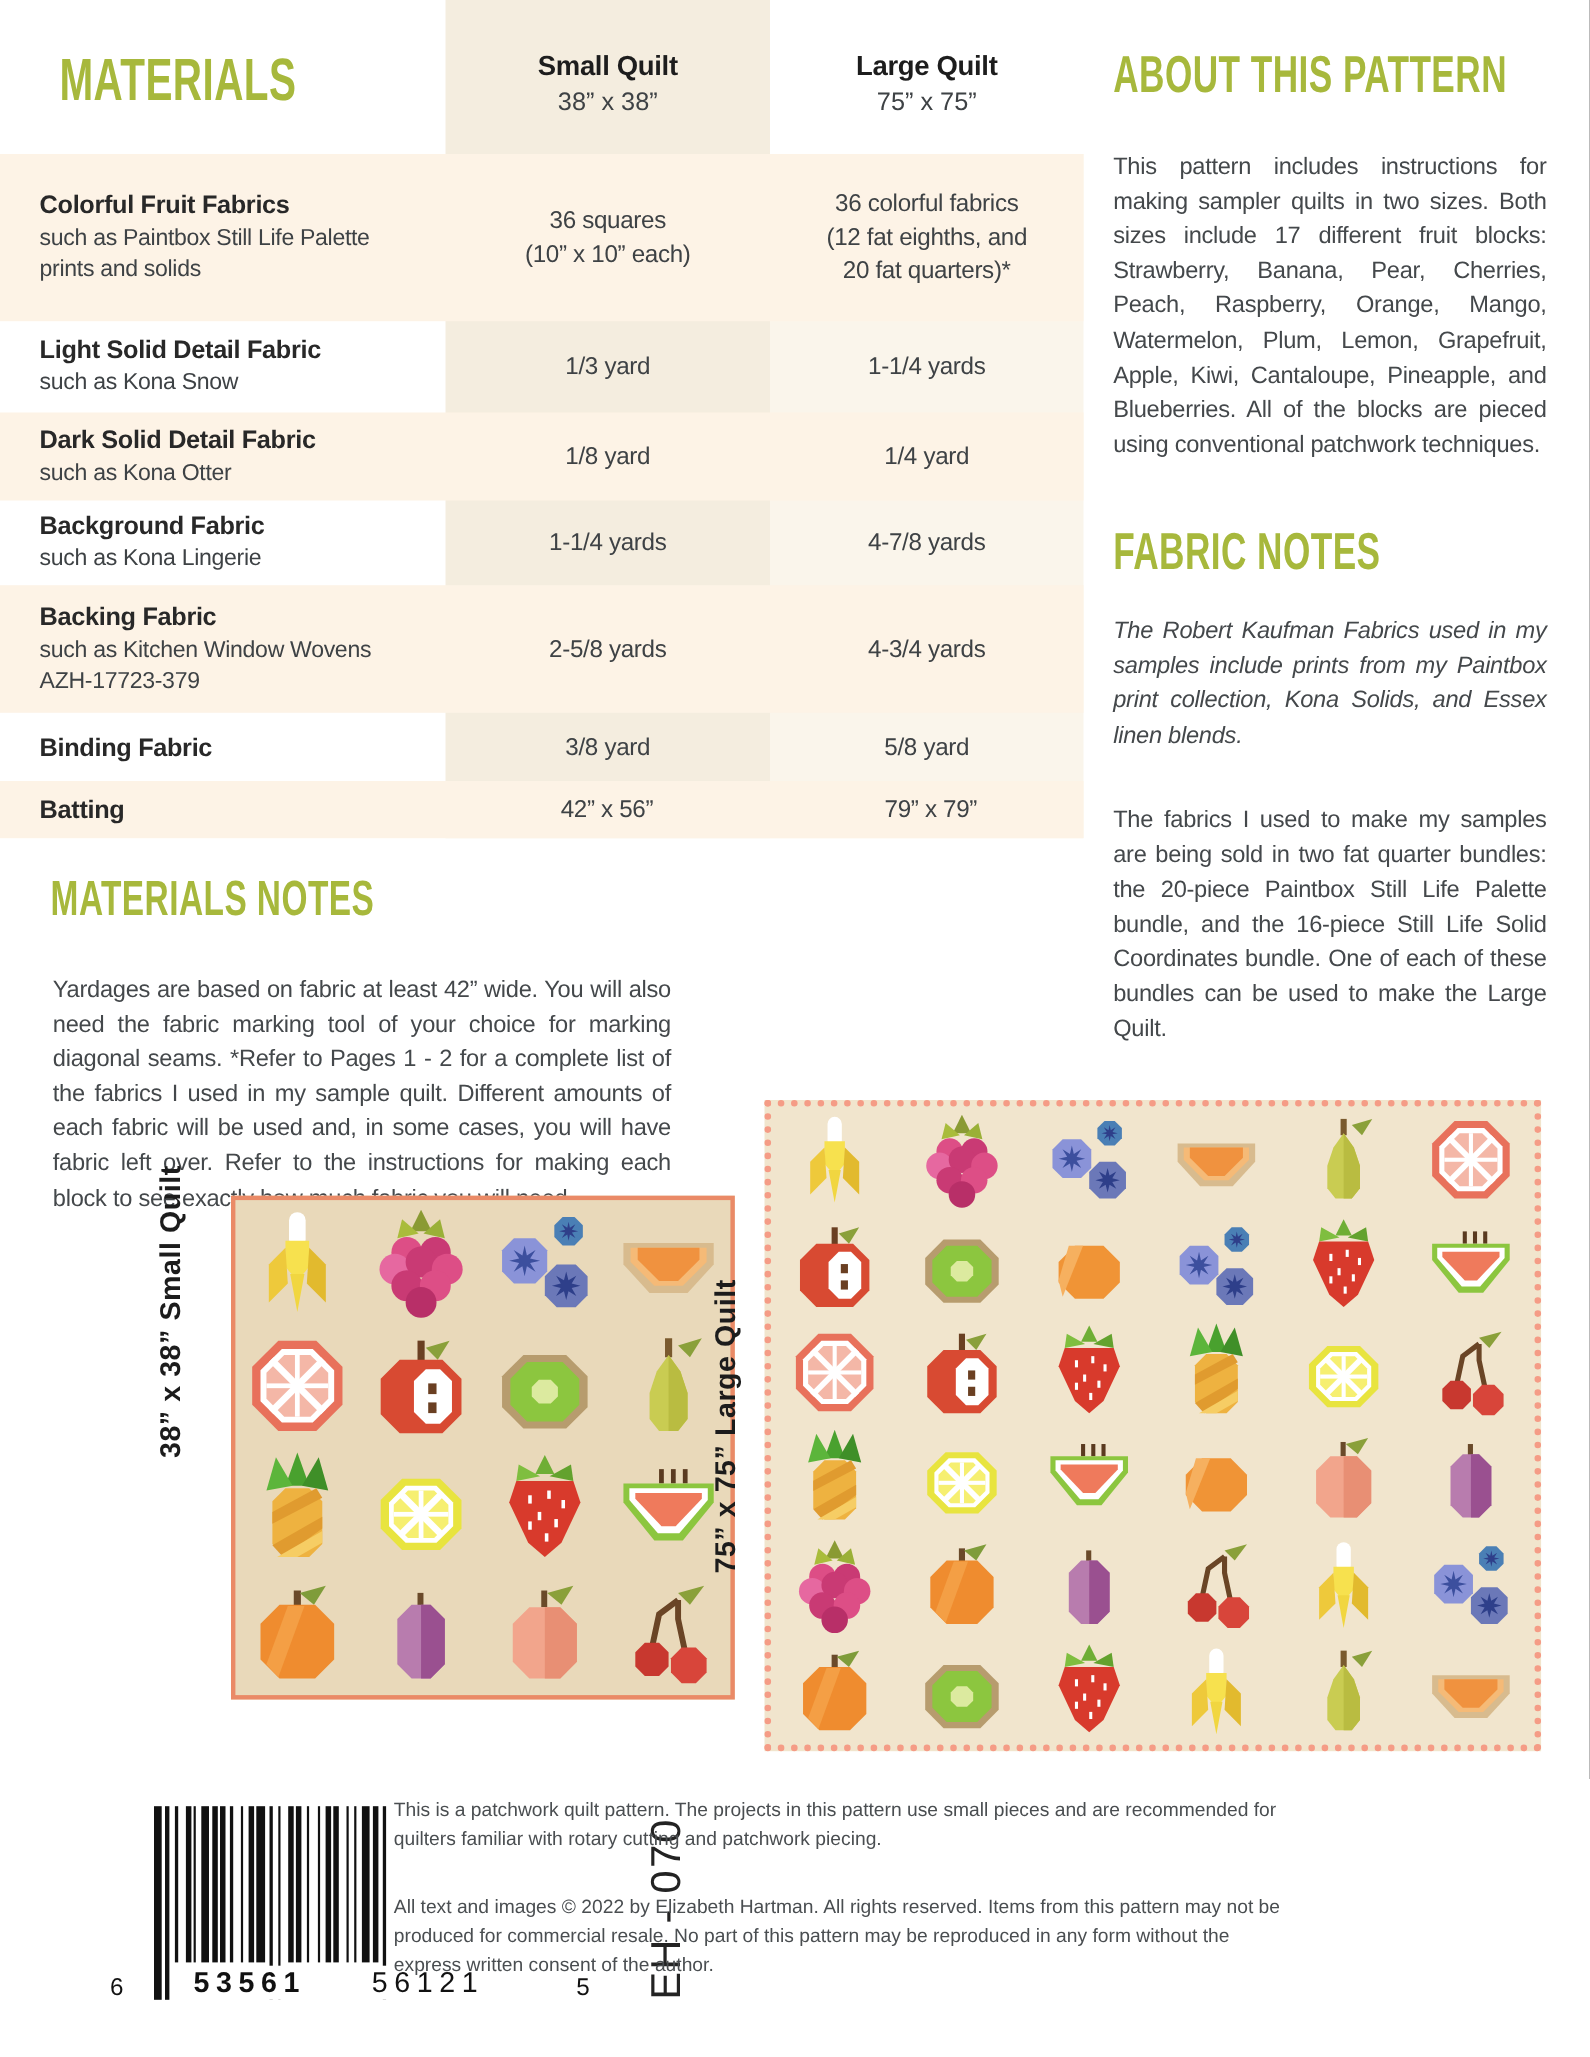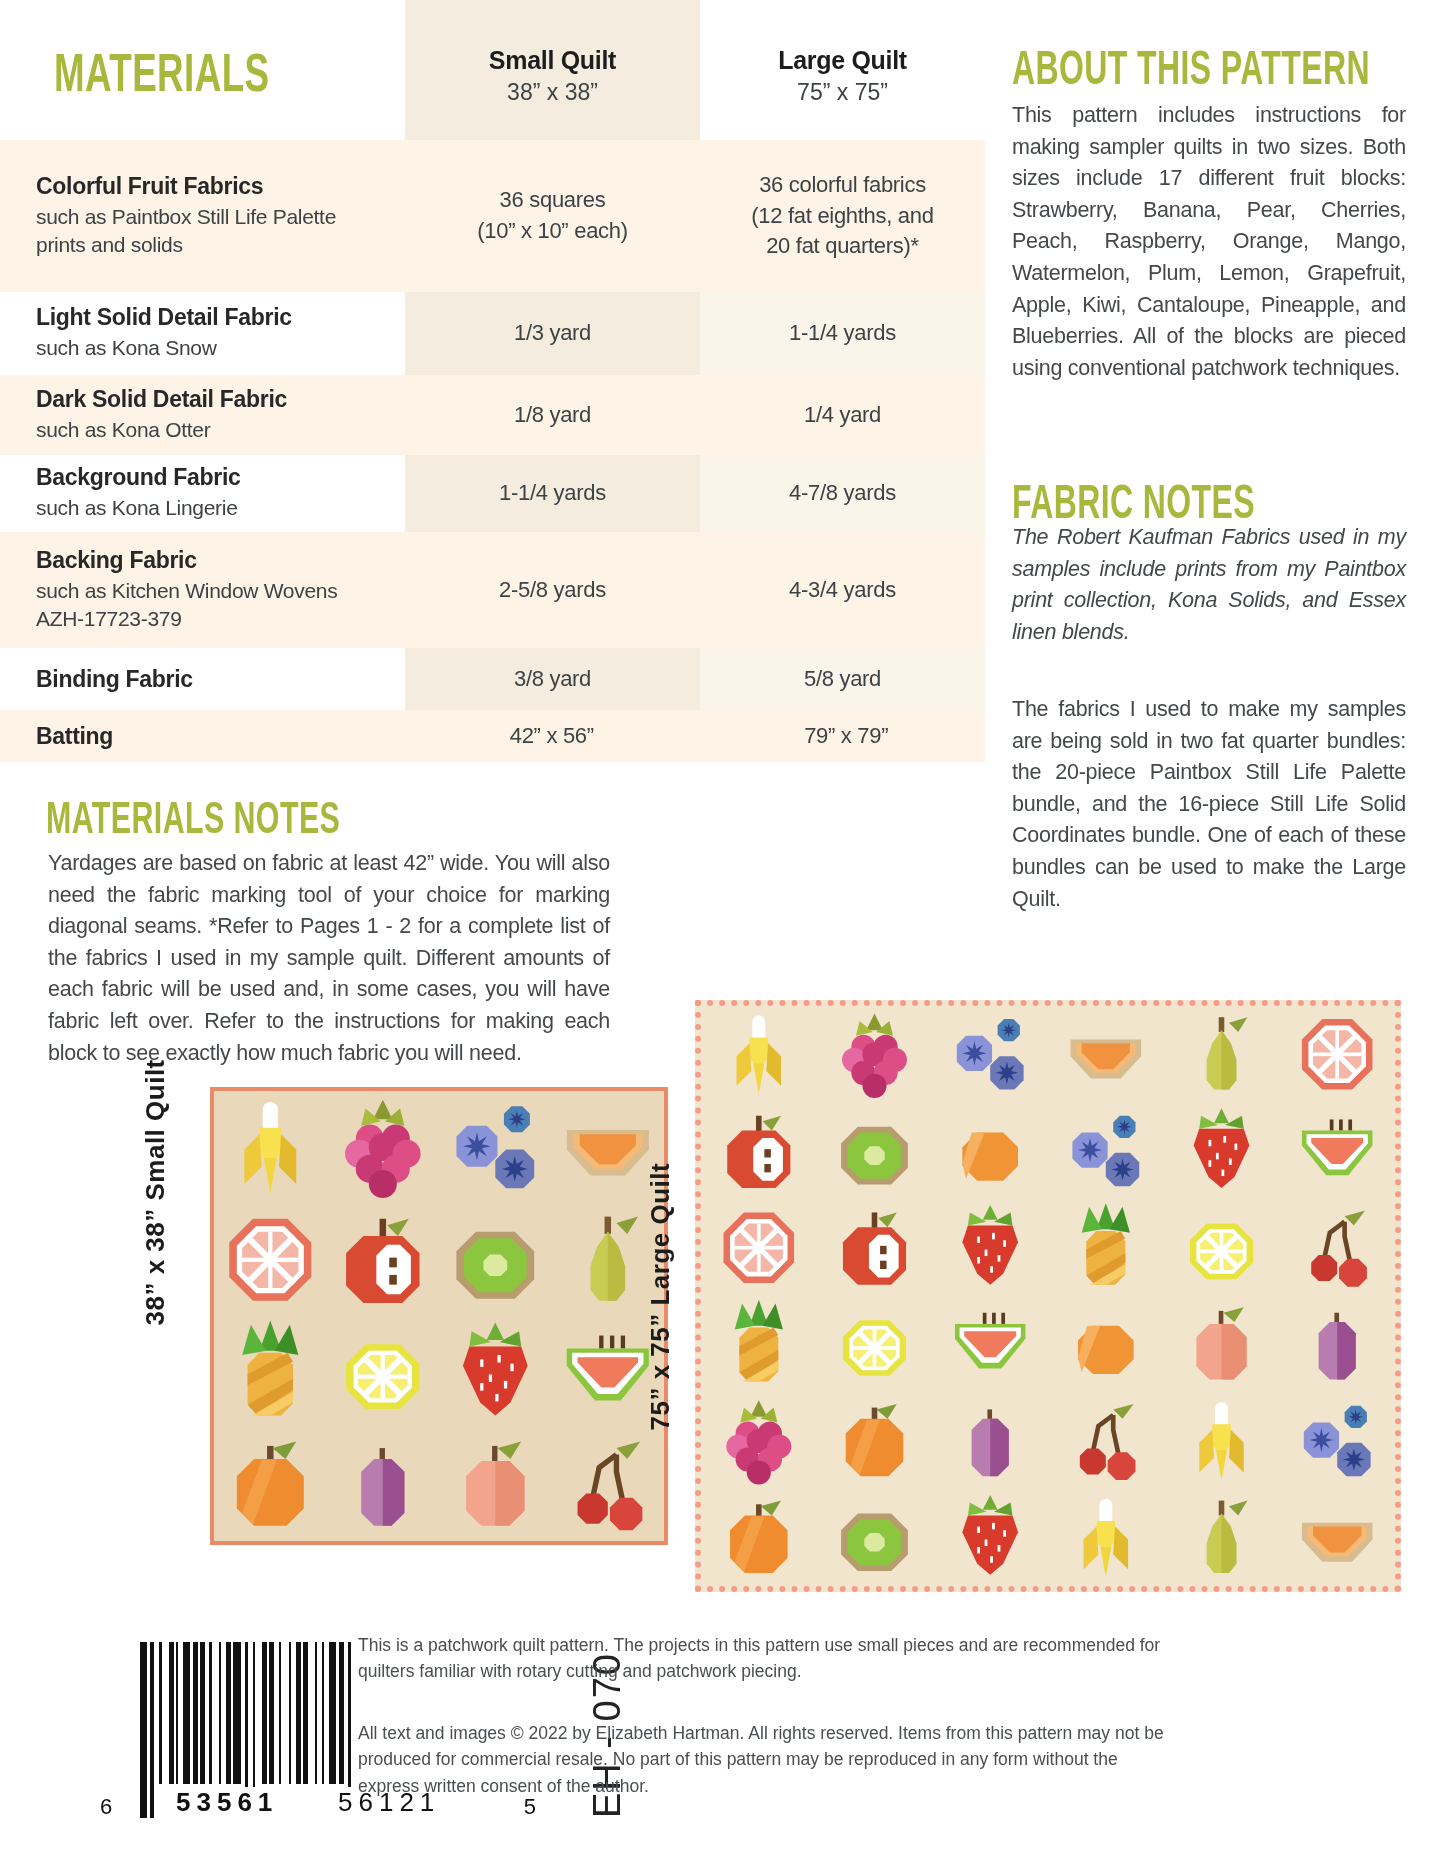--- a/index.html
+++ b/index.html
@@ -34,21 +34,21 @@
   .tcell-small{width:295px;text-align:center;}
   .tcell-large{width:285px;text-align:center;}
   .row-name{font-weight:700;color:#282828;font-size:23px;letter-spacing:-.3px;}
   .row-note{color:#3e4245;font-size:21px;letter-spacing:-.3px;line-height:1.35;margin-top:3px;}
   .cell-val{color:#3e4245;font-size:22px;letter-spacing:-.3px;line-height:1.4;white-space:pre-line;}
   .col-head{position:absolute;top:46px;text-align:center;}
   .col-head .ch-title{font-weight:700;color:#1d1d1d;font-size:25px;letter-spacing:-.3px;}
   .col-head .ch-size{color:#3e4245;font-size:23px;margin-top:4px;}
 
   
-  .para{color:var(--body,#44484b);text-align:justify;letter-spacing:-.25px;}
+  .para{color:var(--body,#44484b);text-align:justify;letter-spacing:-.25px;margin-top:36px;}
   .para.big{font-size:21.5px;line-height:1.47;}
   .small-text{color:#4a4e51;font-size:17.5px;line-height:1.5;text-align:left;}
 
   
   #small-quilt{position:absolute;left:210px;top:1087px;width:458px;height:458px;
     background:#e9d9ba;border:4px solid var(--coral,#ea8a67);}
   #large-quilt{position:absolute;left:695px;top:1000px;width:706px;height:592px;
     background:#f1e5cd;border:6px dotted #f59c86;}
   .vlabel{position:absolute;font-weight:700;color:#1c1c1c;font-size:26px;letter-spacing:.5px;
     transform:rotate(-90deg);transform-origin:center center;white-space:nowrap;}

